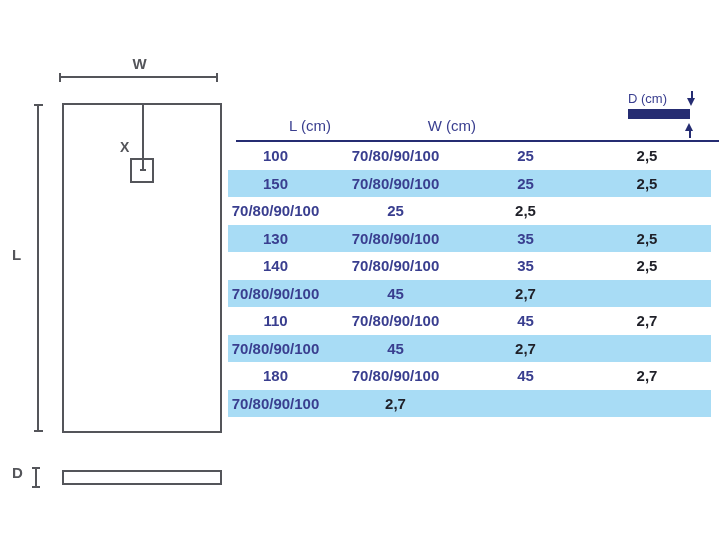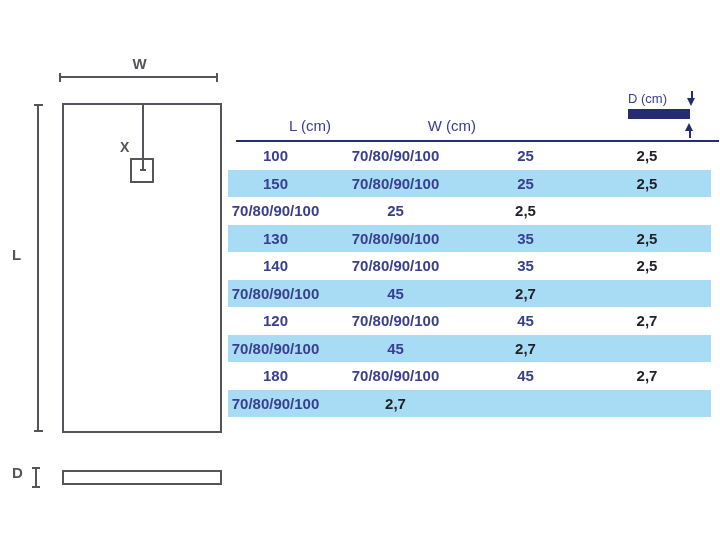--- a/index.html
+++ b/index.html
@@ -142,21 +142,21 @@
         <div class="tcell col-w">70/80/90/100</div>
         <div class="tcell col-x">35</div>
         <div class="tcell col-d">2,5</div>
       </div>
       <div class="trow alt">
         <div class="tcell col-w">70/80/90/100</div>
         <div class="tcell col-x">45</div>
         <div class="tcell col-d">2,7</div>
       </div>
       <div class="trow">
-        <div class="tcell col-l">120</div>
+        <div class="tcell col-l">110</div>
         <div class="tcell col-w">70/80/90/100</div>
         <div class="tcell col-x">45</div>
         <div class="tcell col-d">2,7</div>
       </div>
       <div class="trow alt">
         <div class="tcell col-w">70/80/90/100</div>
         <div class="tcell col-x">45</div>
         <div class="tcell col-d">2,7</div>
       </div>
       <div class="trow">

